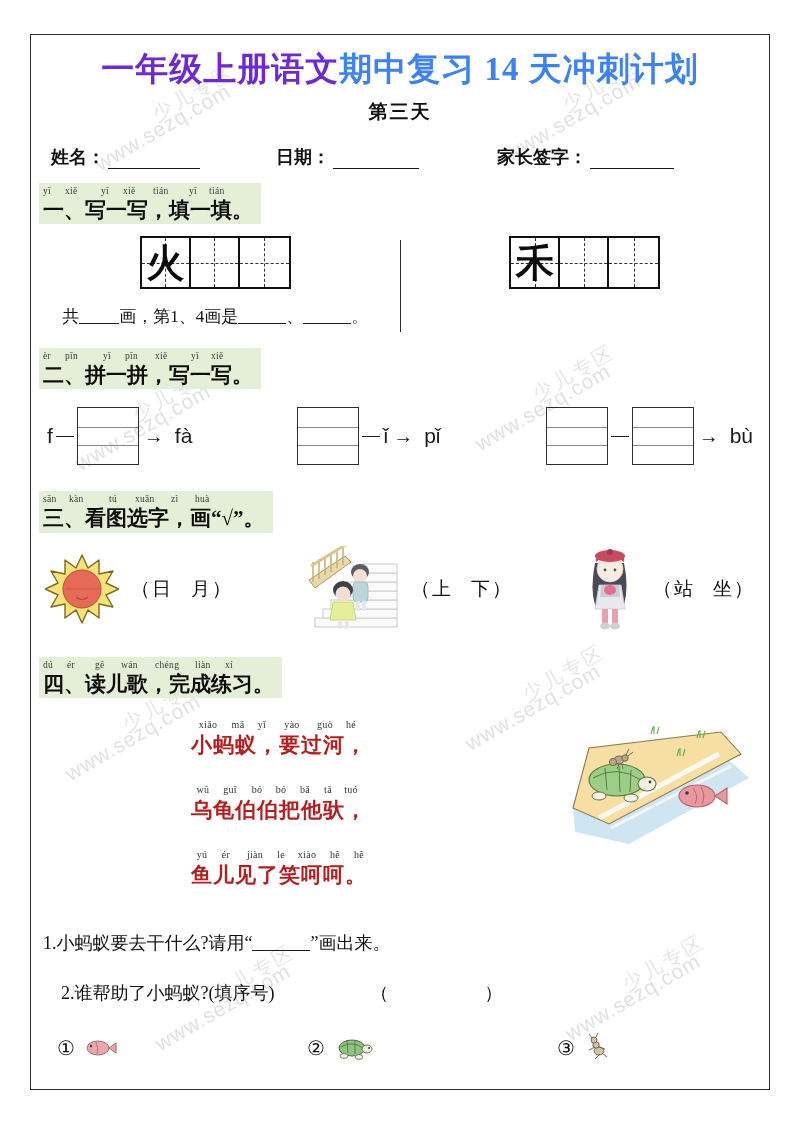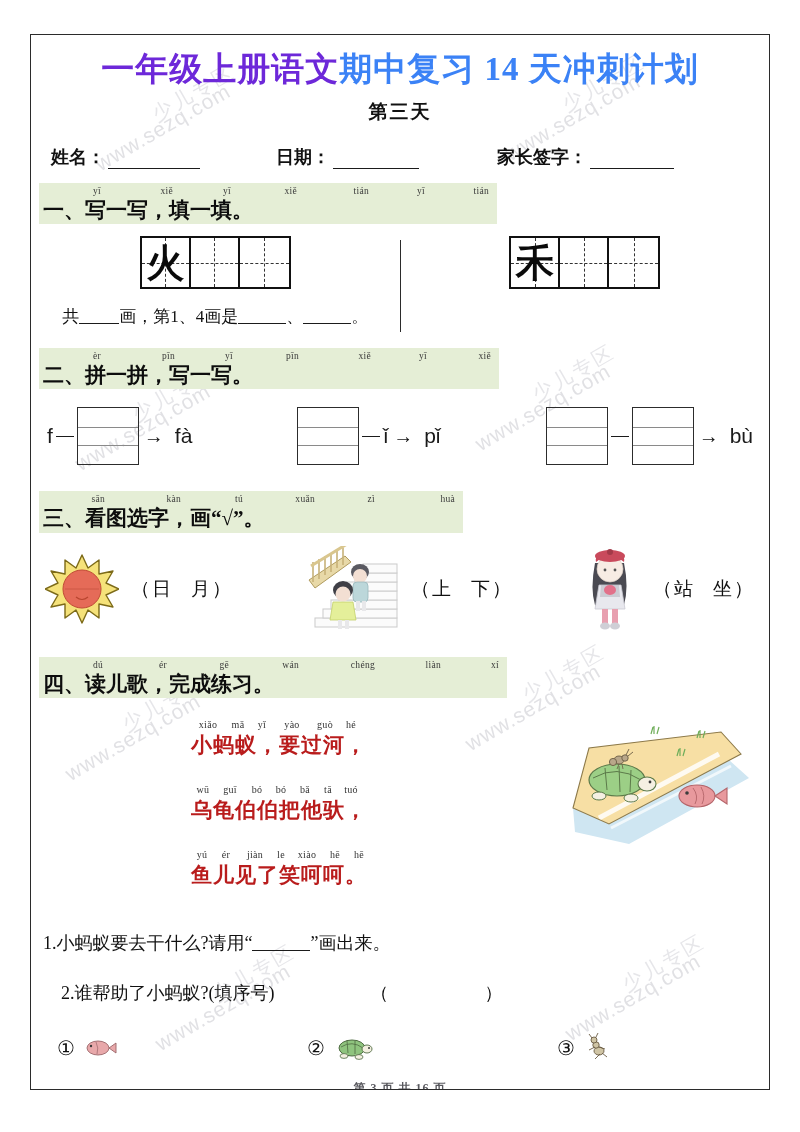--- a/index.html
+++ b/index.html
@@ -115,21 +115,21 @@
   }
   .sec-py {
     font-size: 9.5px;
     color: #3a3a3a;
     font-family: "Liberation Serif", serif;
     letter-spacing: .3px;
     height: 12px;
     line-height: 12px;
     white-space: nowrap;
   }
-  .sec-py span { display: inline-block; text-align: right; margin-left: 36px; }
+  .sec-py span { display: inline-block; text-align: left; }
   .sec-tx {
     font-size: 21px;
     font-weight: bold;
     color: #0d0d0d;
     letter-spacing: 0px;
     line-height: 1.25;
     white-space: nowrap;
   }
 
   .sec-wrap { margin-top: 10px; }
@@ -677,16 +677,15 @@
             <ellipse cx="16" cy="18" rx="5" ry="4" fill="#cfc4a4" stroke="#6b5c44" stroke-width=".9"></ellipse>
             <circle cx="13" cy="12" r="3.2" fill="#cfc4a4" stroke="#6b5c44" stroke-width=".9"></circle>
             <circle cx="11" cy="7" r="3" fill="#cfc4a4" stroke="#6b5c44" stroke-width=".9"></circle>
             <path d="M9 5 l-3 -4 M13 4 l2 -4" stroke="#6b5c44" stroke-width=".9" fill="none"></path>
             <path d="M12 14 l-6 3 M16 14 l6 2 M17 21 l-5 5 M19 20 l5 4" stroke="#6b5c44" stroke-width=".9" fill="none"></path>
           </svg>
         </div>
       </div>
     </div>
 
-    <div class="footer">第 3 页 共 16 页</div>
 
   </div>
 </div>
 
 </body></html>

